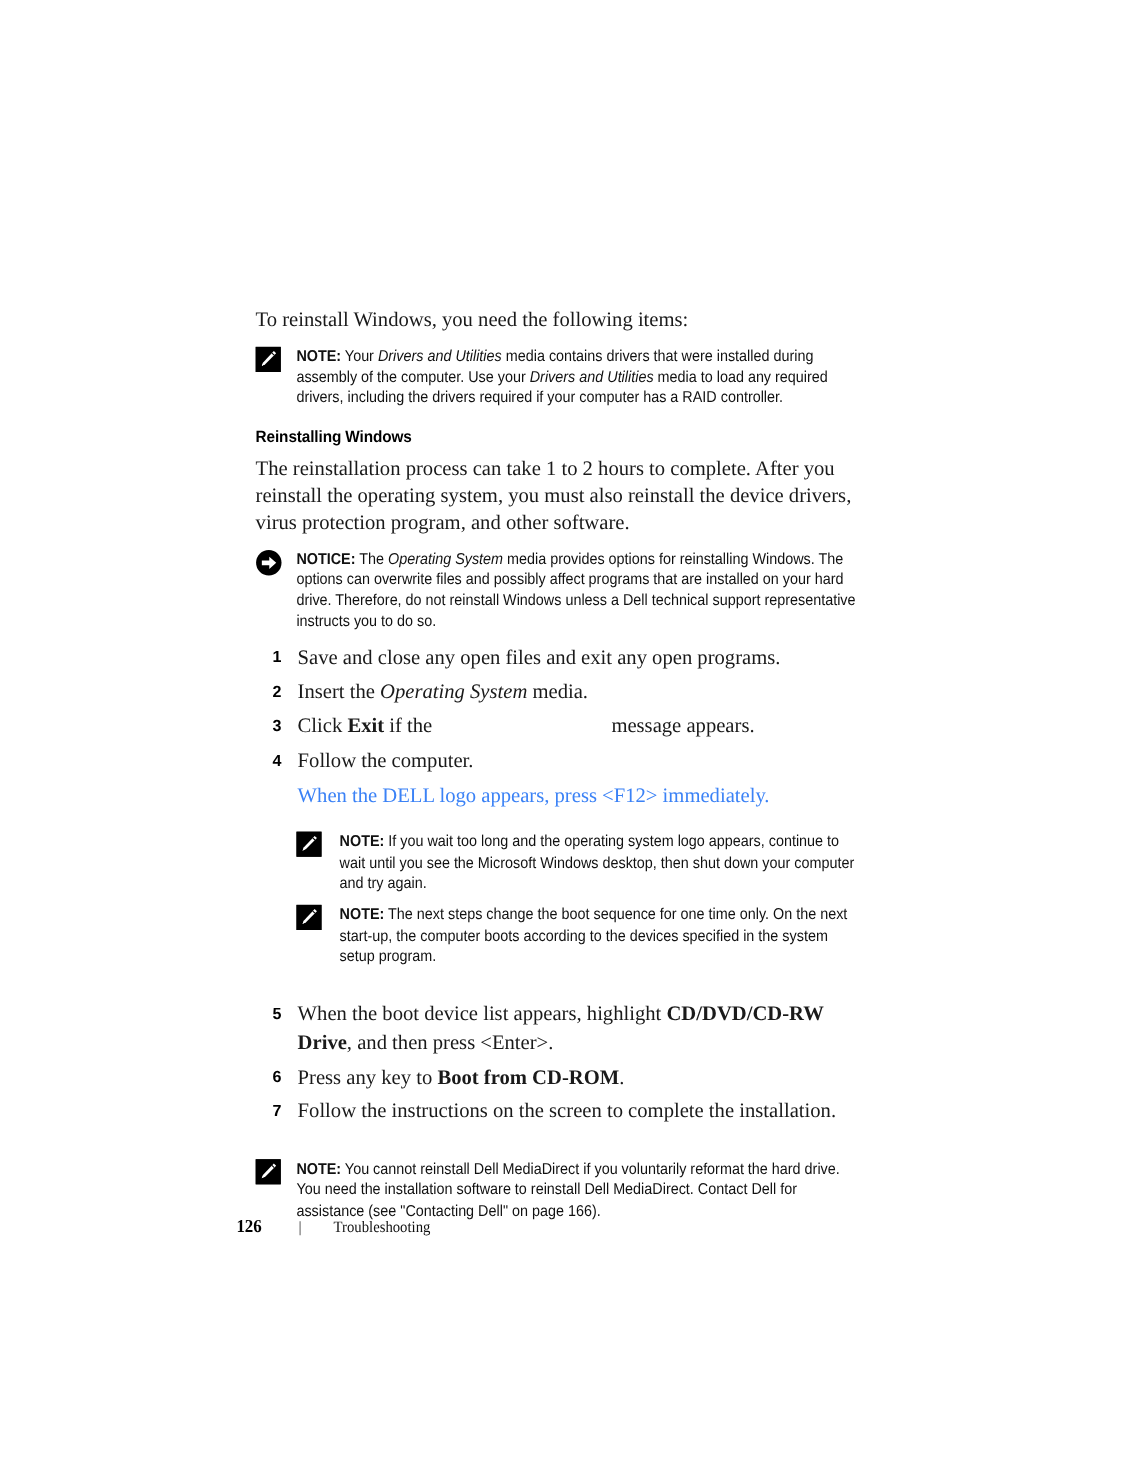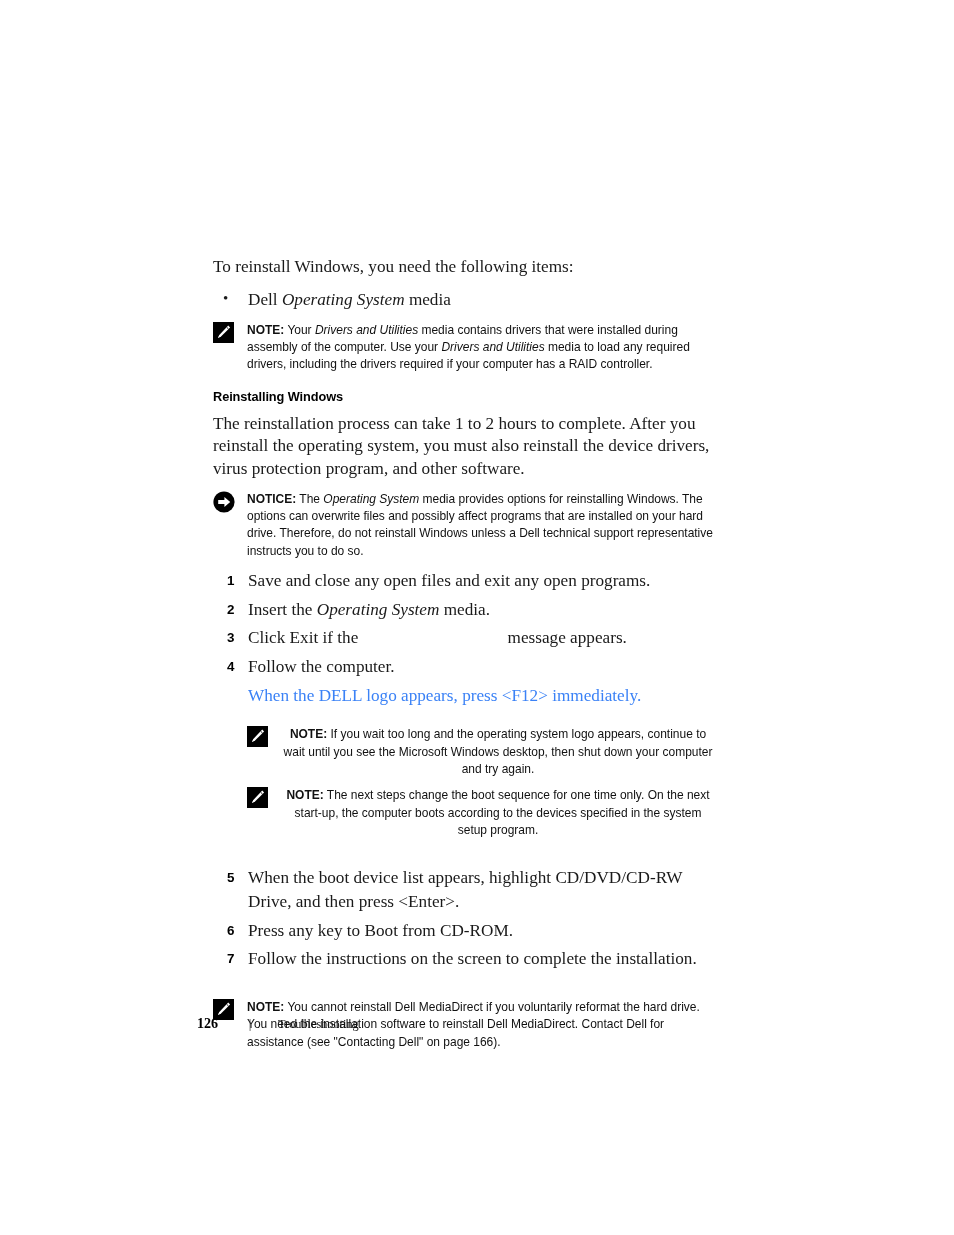--- a/index.html
+++ b/index.html
@@ -80,21 +80,20 @@
   .callout {
     position: relative;
     display: block;
     margin: 9px 0 9px 0;
     padding-left: 34px;
     min-height: 22px;
   }
   .callout.indented {
     margin-left: 34px;
     padding-left: 36px;
-    text-align: center;
   }
   .callout-text {
     font-family: "Liberation Sans", sans-serif;
     font-size: 13.1px;
     line-height: 17.4px;
     color: #111111;
     transform: scaleX(0.915);
     transform-origin: left top;
     width: 109.3%;
     display: block;
@@ -160,21 +159,21 @@
   .step-num {
     position: absolute;
     left: 14px;
     top: 0;
     font-family: "Liberation Sans", sans-serif;
     font-weight: bold;
     font-size: 13.4px;
     line-height: 24px;
     color: #000000;
   }
-  .step b { font-weight: normal; }
+  .step b { font-weight: bold; }
   .step i { font-style: italic; }
 
   .substep {
     padding-left: 35px;
     font-family: "Liberation Serif", serif;
     font-size: 17.2px;
     line-height: 24.6px;
     margin-top: 2px;
     color: #3b82f6;
   }
@@ -220,23 +219,20 @@
 </head>
 <body>
 
 <div class="page">
 
   <div class="content">
 
     <p class="body-text">To reinstall Windows, you need the following items:</p>
 
     <ul class="bullet-list">
-      <li class="bullet-item">
-        <span><span>Dell </span><i>Operating System</i><span> media</span></span>
-      </li>
     </ul>
 
     <div class="callout">
       <span class="icon-note">
         <svg viewBox="0 0 21 21" xmlns="http://www.w3.org/2000/svg">
           <rect x="0" y="0" width="21" height="21" fill="#000000"></rect>
           <path d="M15.2 3.6 L17.1 5.4 L8.0 14.6 L5.1 15.9 L6.3 13.0 Z" fill="#ffffff"></path>
           <path d="M5.1 15.9 L6.3 13.0 L7.6 14.3 Z" fill="#ffffff"></path>
           <line x1="13.6" y1="5.2" x2="15.5" y2="7.0" stroke="#000000" stroke-width="0.9"></line>
         </svg>

